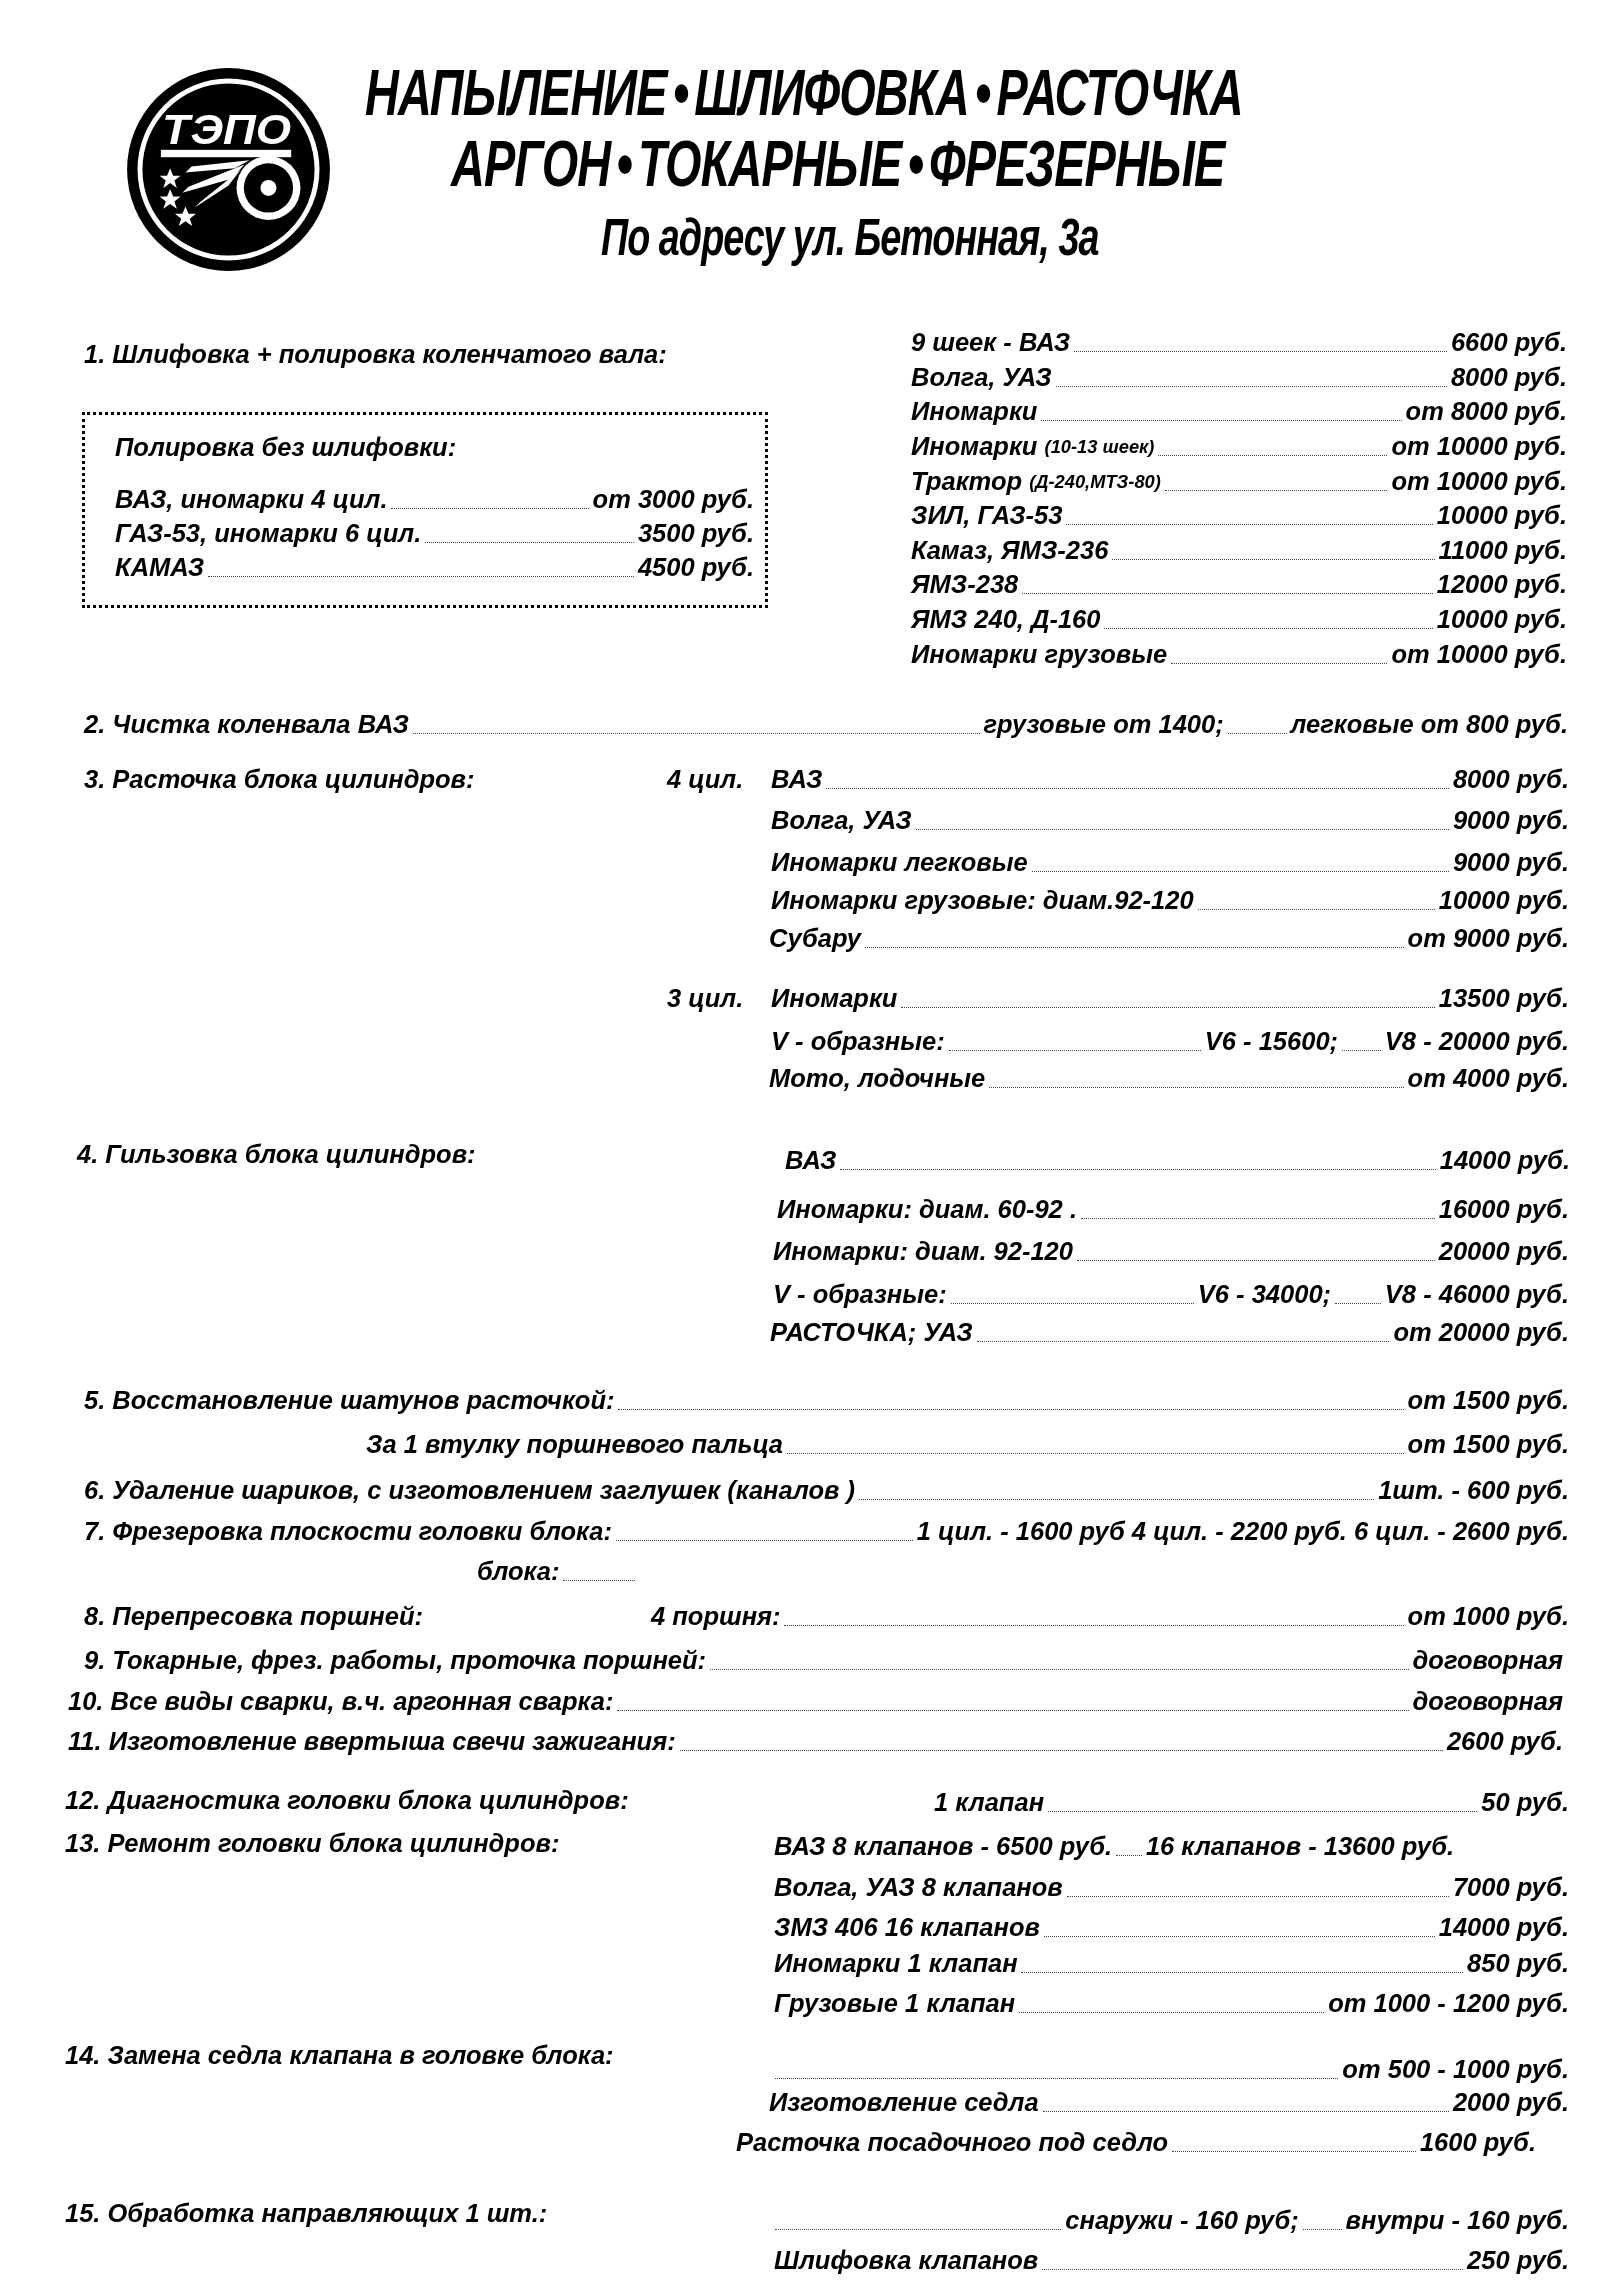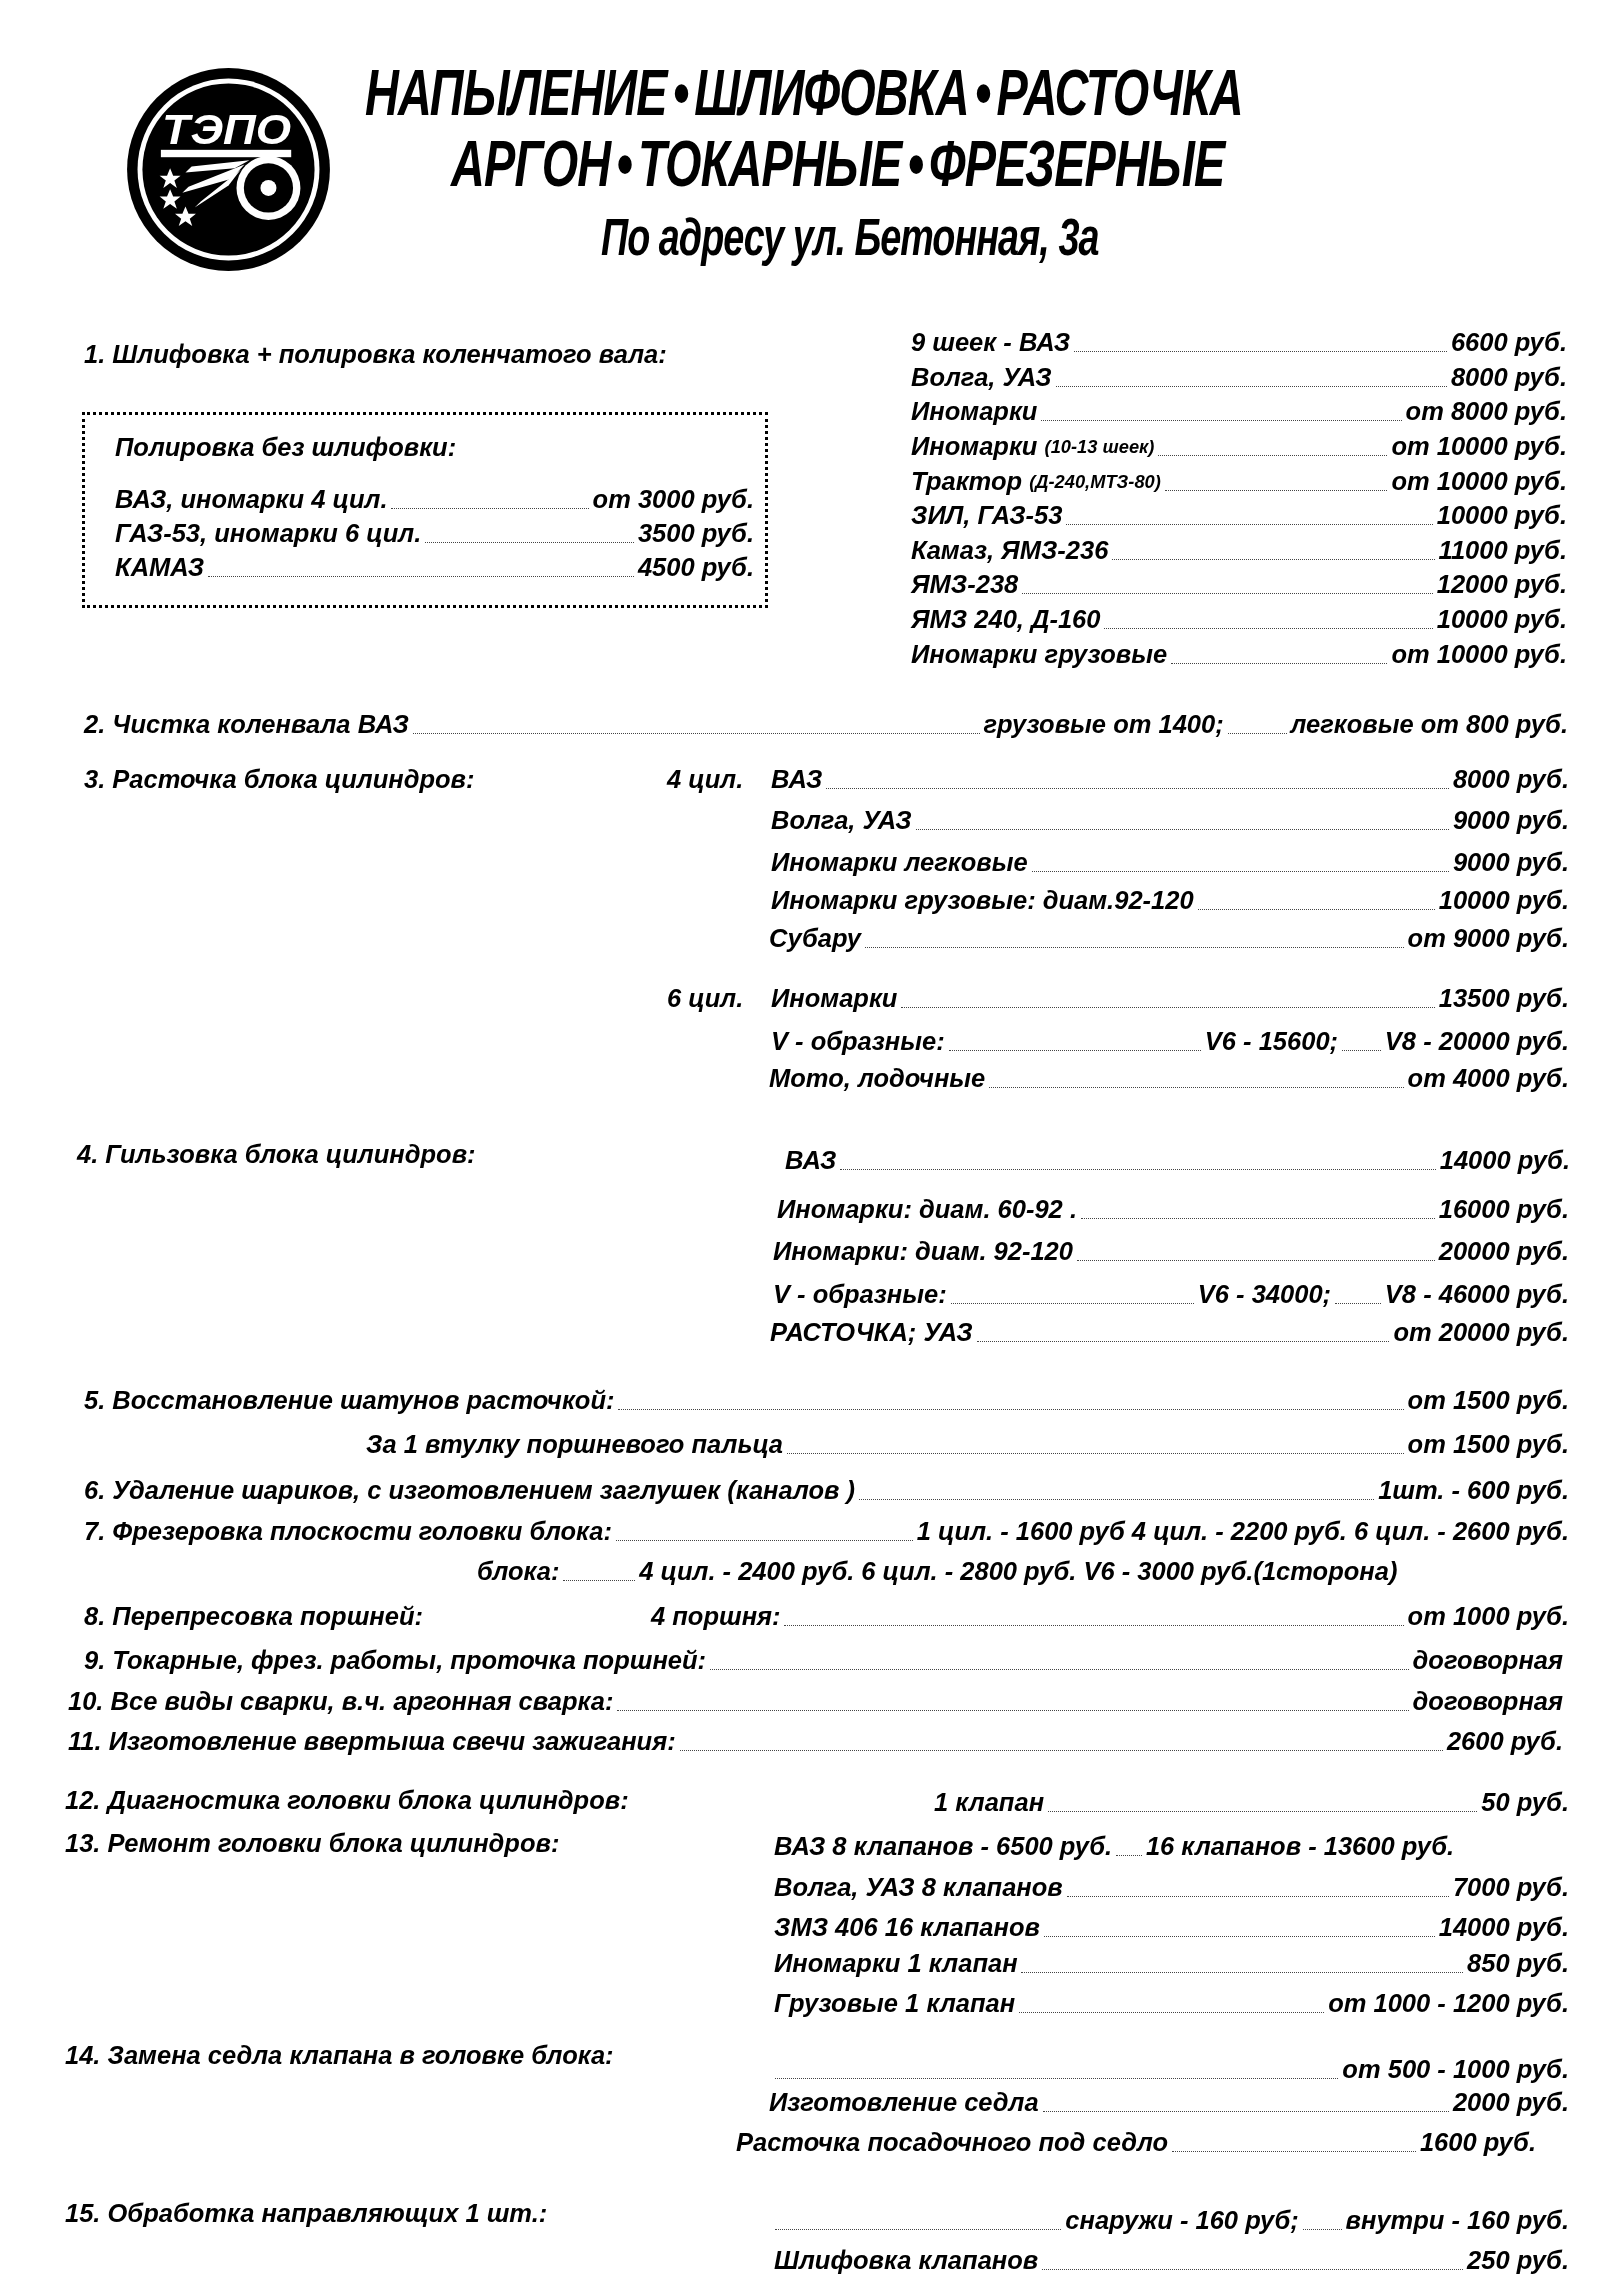--- a/index.html
+++ b/index.html
@@ -143,21 +143,21 @@
     <span>Иномарки грузовые: диам.92-120</span>
     <span class="lead"></span>
     <span>10000 руб.</span>
   </div>
 <div class="row" style="left:769px;top:923px;width:800px;">
     <span>Субару</span>
     <span class="lead"></span>
     <span>от 9000 руб.</span>
   </div>
 
-<div class="t" style="left:667px;top:983px;">6 цил.</div>
+<div class="t" style="left:667px;top:983px;">3 цил.</div>
 <div class="row" style="left:771px;top:983px;width:798px;">
     <span>Иномарки</span>
     <span class="lead"></span>
     <span>13500 руб.</span>
   </div>
 <div class="row" style="left:771px;top:1026px;width:798px;">
     <span>V - образные:</span>
     <span class="lead"></span>
     <span>V6 - 15600;</span>
     <span class="lead" style="flex:0 0 39px;"></span>
@@ -214,21 +214,20 @@
     <span>1шт. - 600 руб.</span>
   </div>
 <div class="row" style="left:84px;top:1516px;width:1485px;">
     <span>7. Фрезеровка плоскости  головки блока:</span>
     <span class="lead"></span>
     <span>1 цил. - 1600 руб   4 цил. - 2200 руб.   6 цил. - 2600 руб.</span>
   </div>
 <div class="row" style="left:477px;top:1556px;width:1092px;">
     <span>блока:</span>
     <span class="lead" style="flex:0 0 72px;"></span>
-    <span>4 цил. - 2400 руб.   6 цил. - 2800 руб.   V6 - 3000 руб.(1сторона)</span>
   </div>
 
 <div class="t" style="left:84px;top:1601px;">8.  Перепресовка поршней:</div>
 <div class="row" style="left:651px;top:1601px;width:918px;">
     <span>4 поршня:</span>
     <span class="lead"></span>
     <span>от 1000  руб.</span>
   </div>
 <div class="row" style="left:84px;top:1645px;width:1479px;">
     <span>9. Токарные, фрез. работы, проточка поршней:</span>

